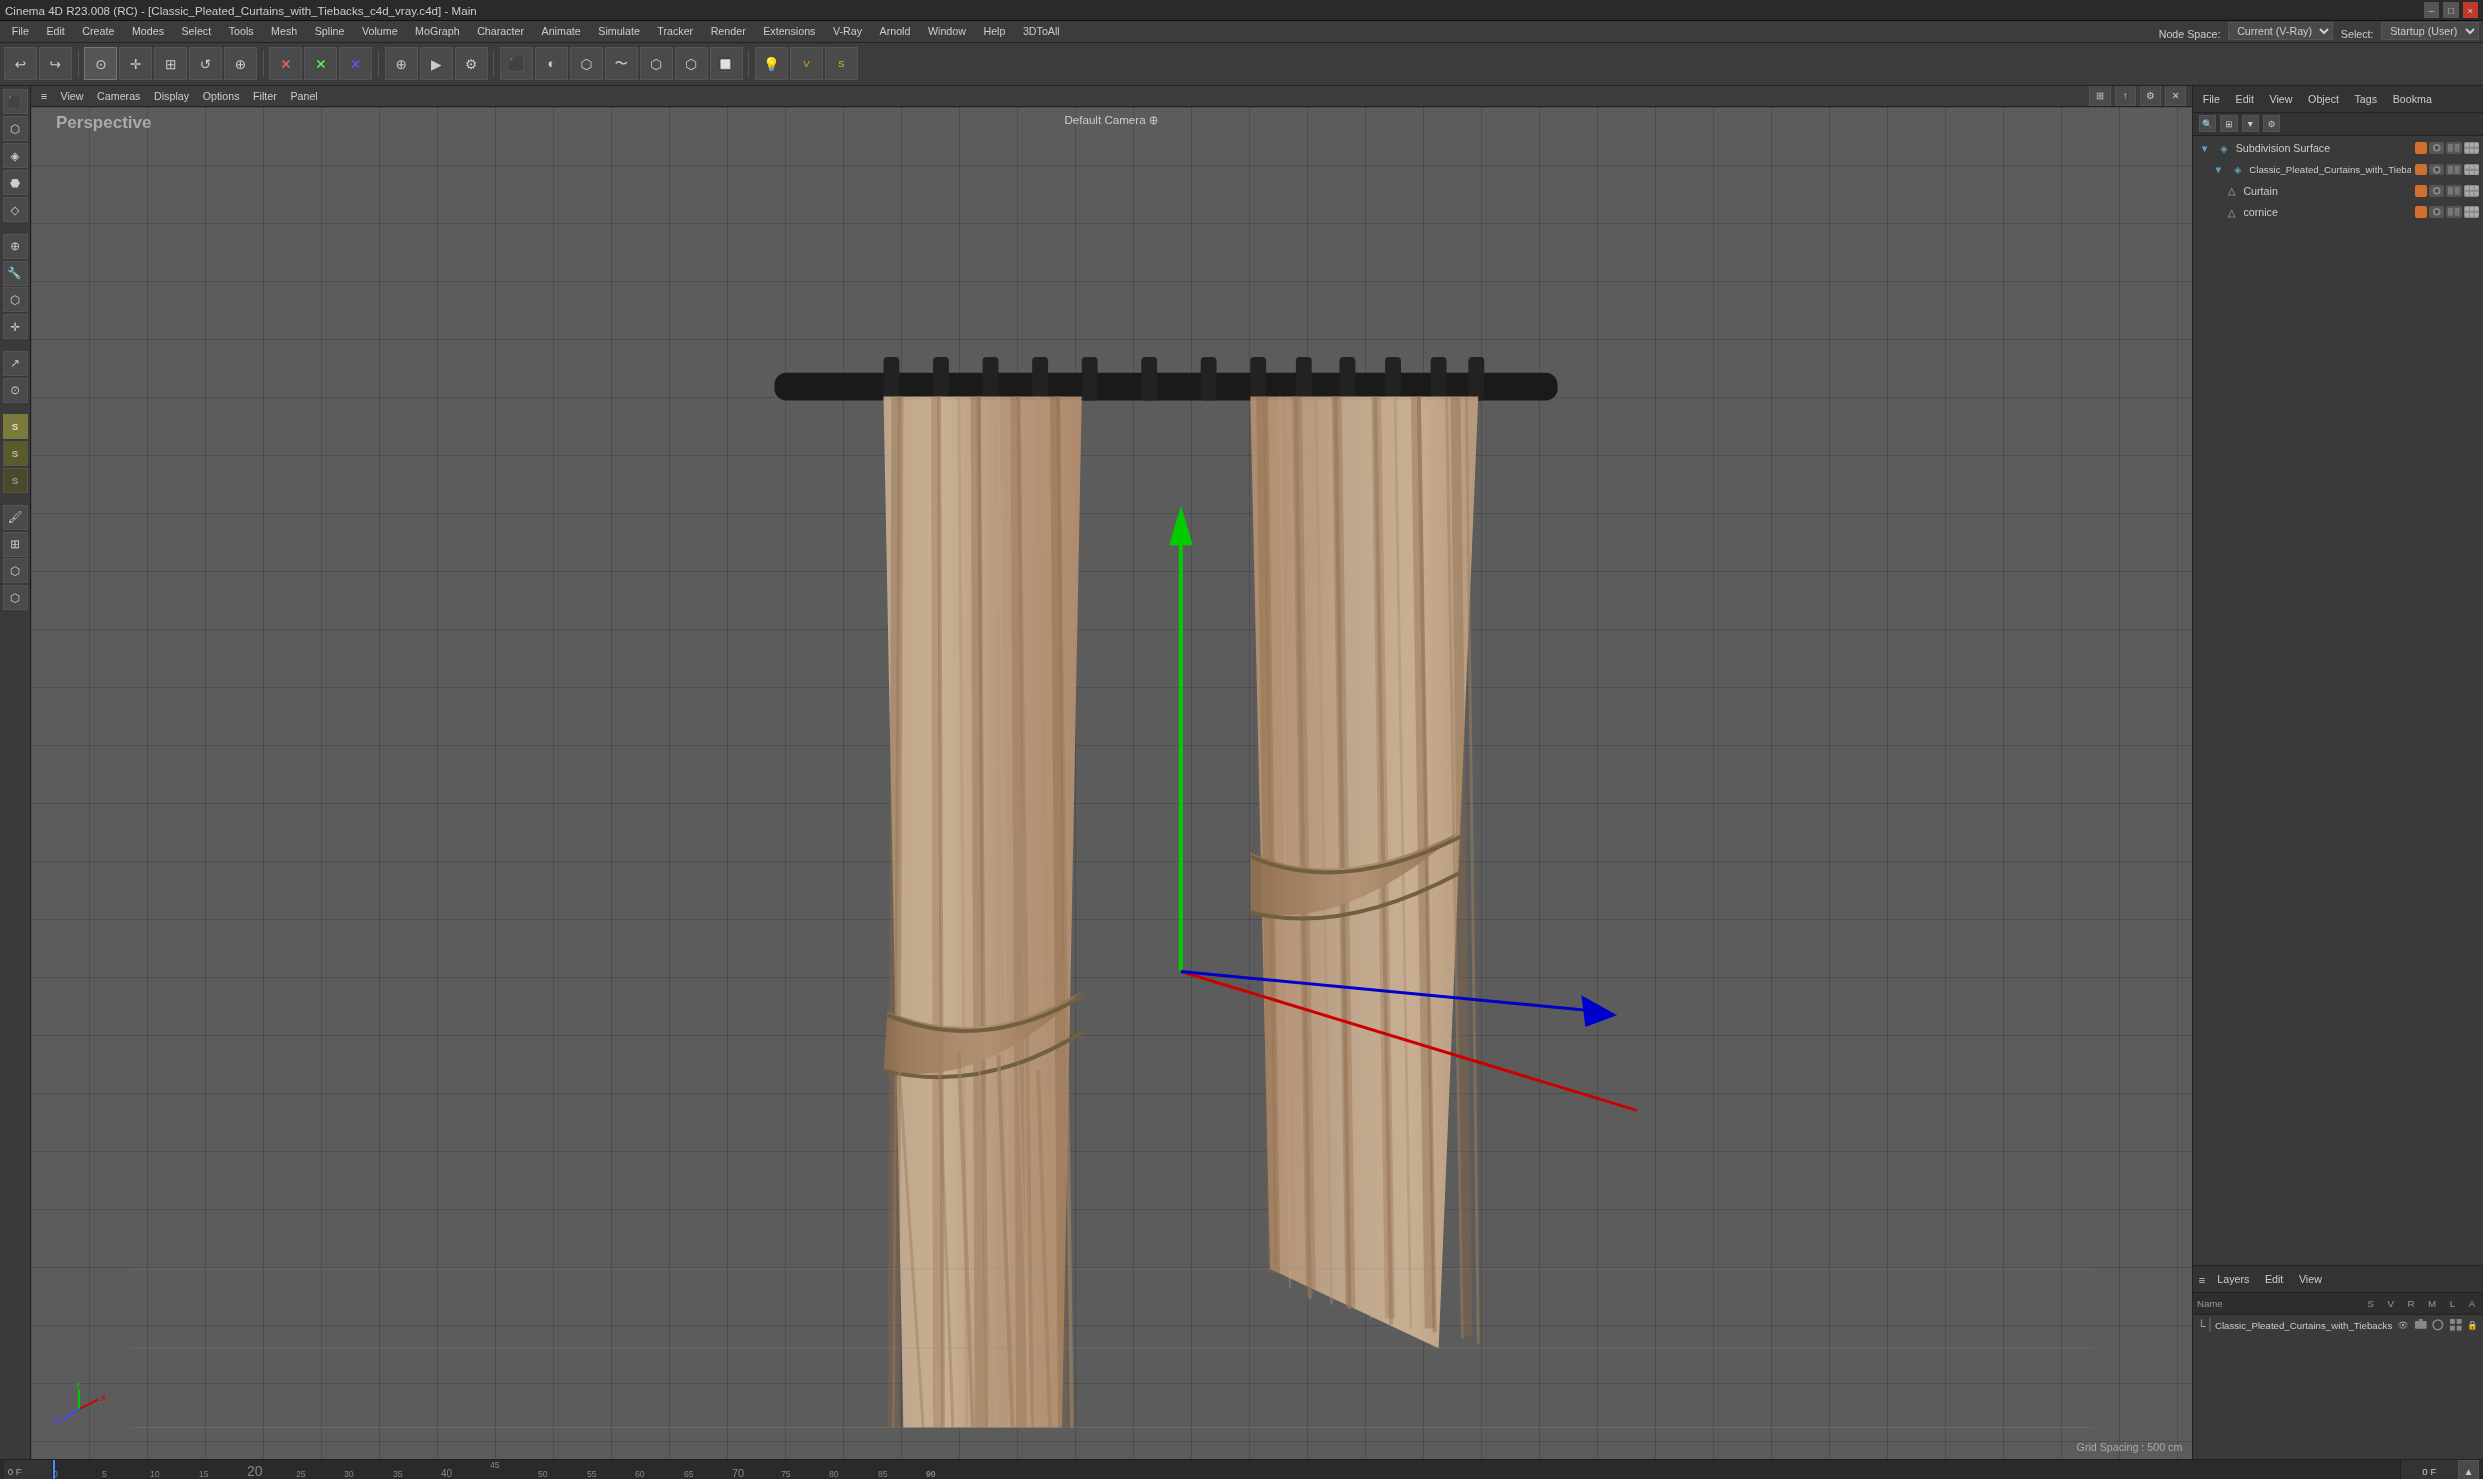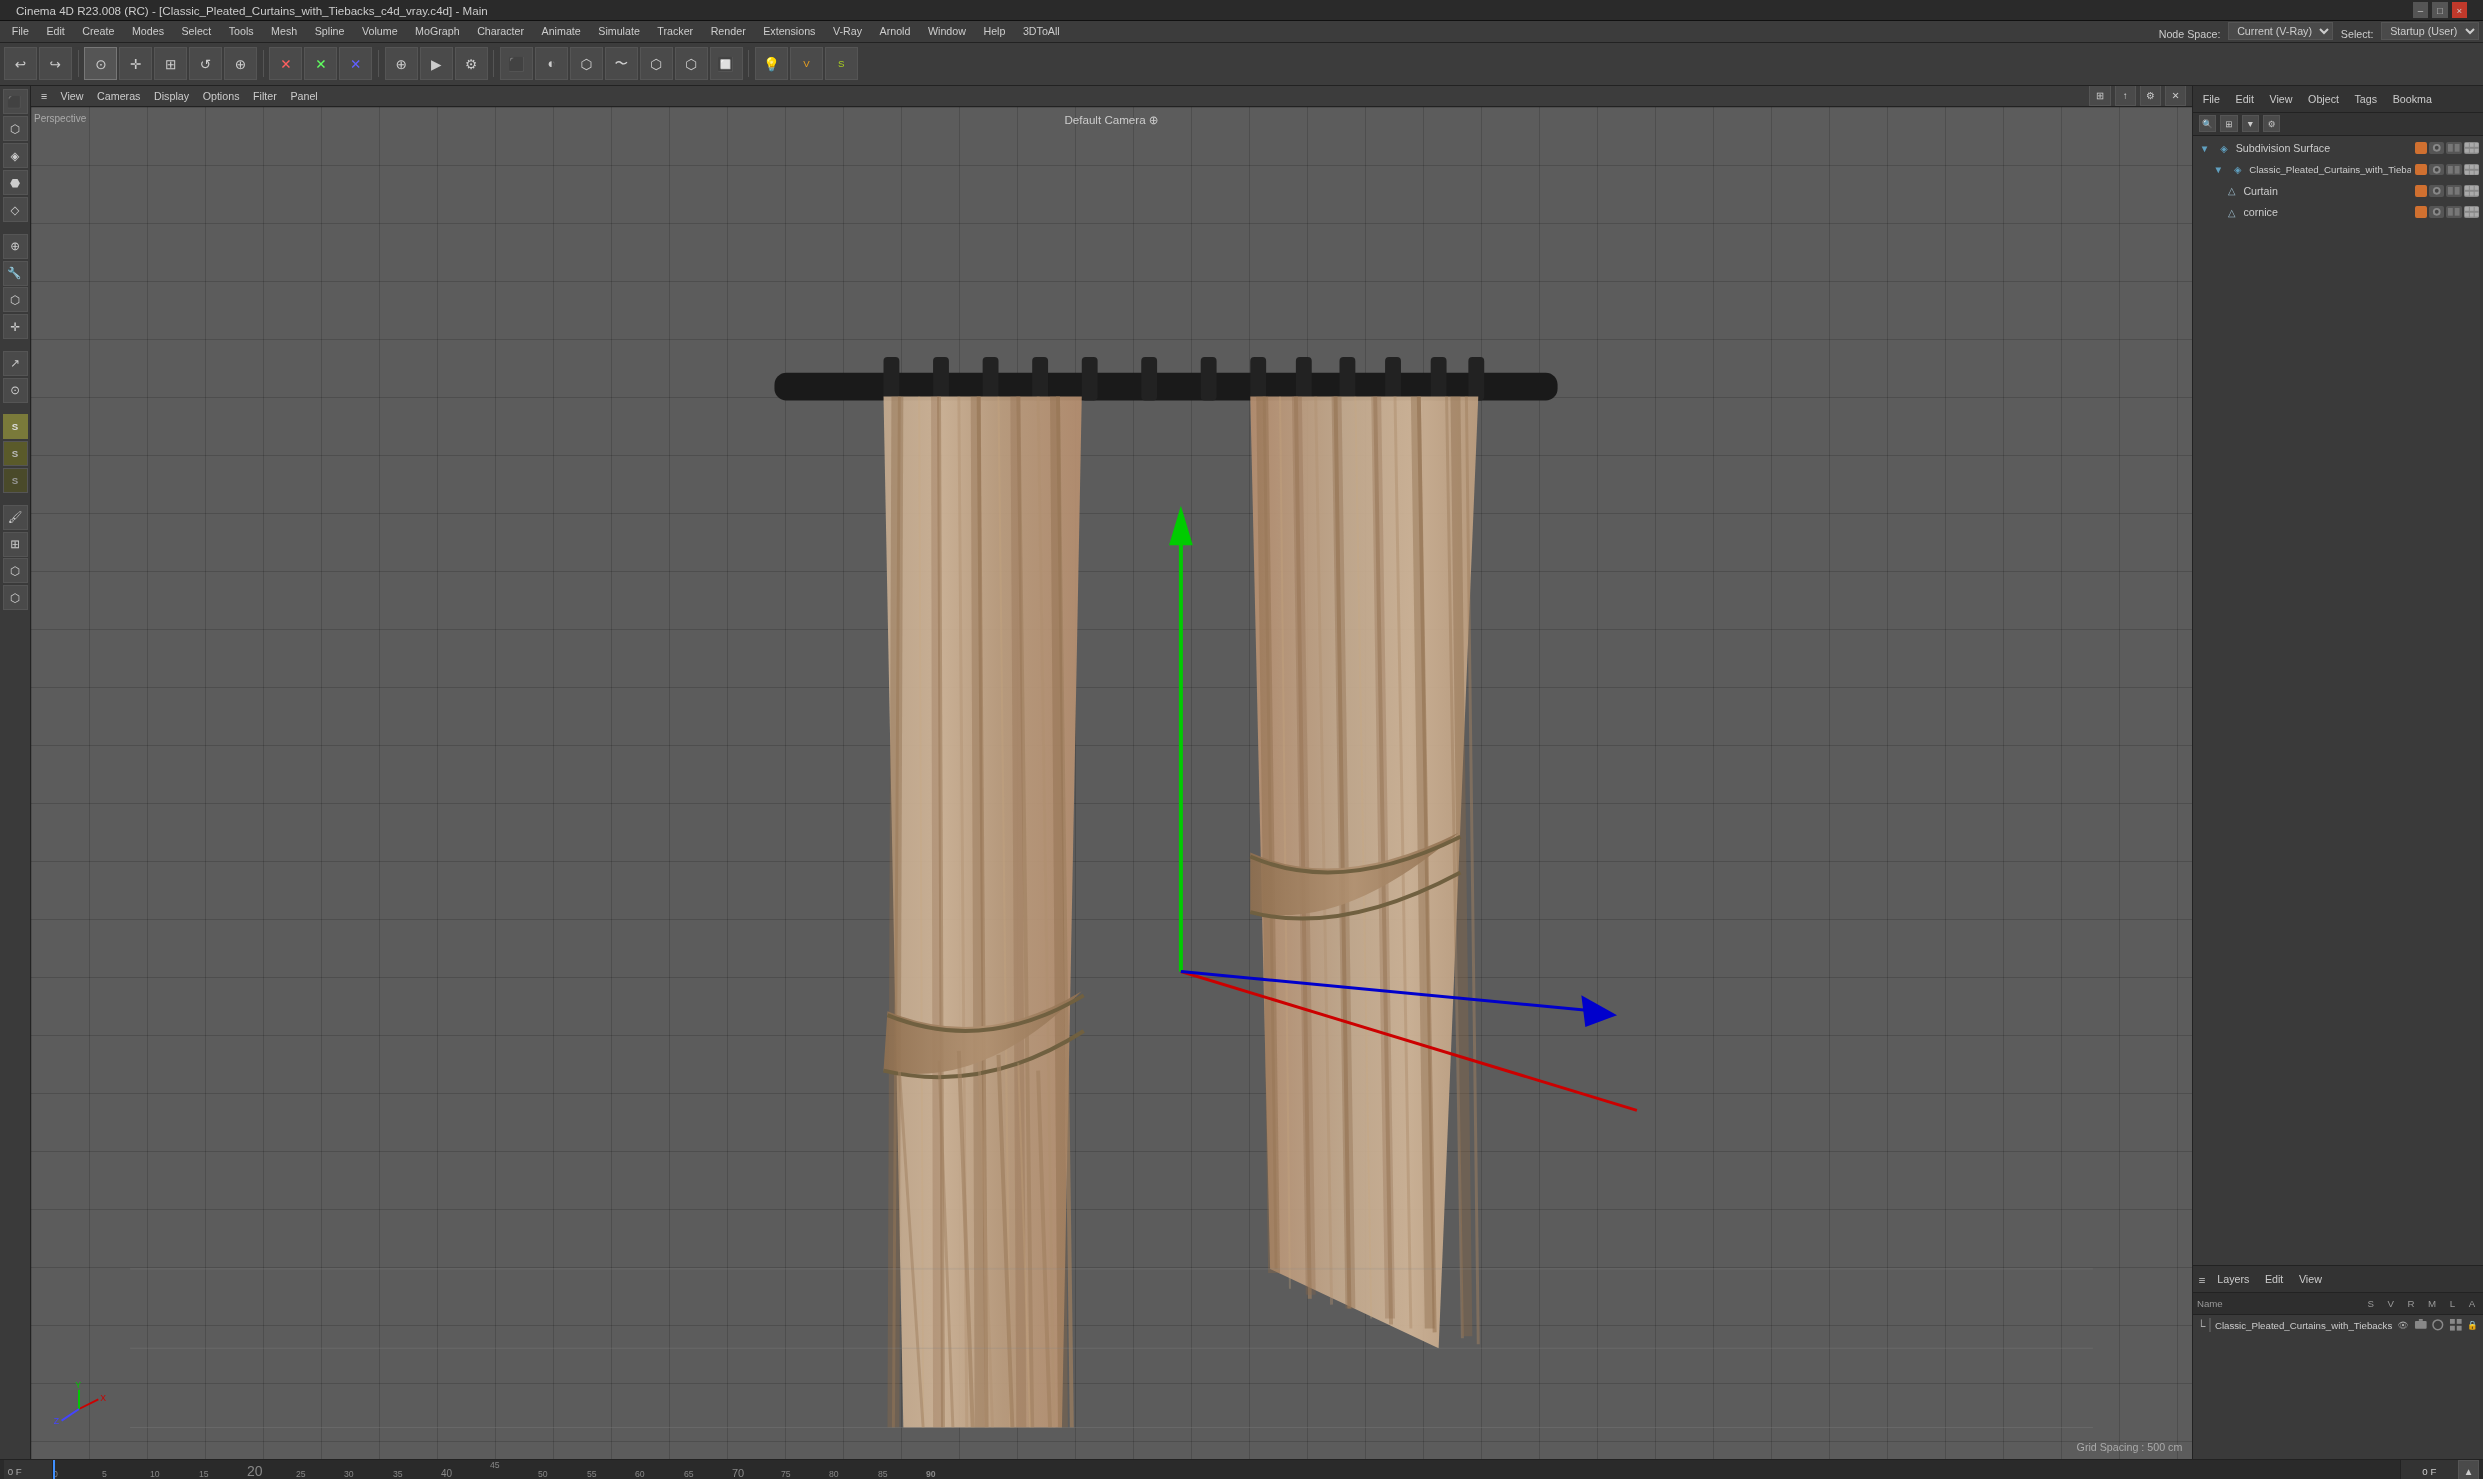--- a/index.html
+++ b/index.html
@@ -14,21 +14,21 @@
     }
 
     
     #title-bar {
       width: 100%;
       height: 21.3px;
       background: #2a2a2a;
       display: flex;
       align-items: center;
       justify-content: space-between;
-      padding: 0 16px;
+      padding: 0 5px;
       border-bottom: 1px solid #111;
     }
     #title-bar-controls {
       display: flex;
       gap: 3.9px;
     }
     .title-btn {
       width: 15.5px;
       height: 15.5px;
       background: #555;
@@ -178,24 +178,24 @@
       background-color: #5c5c5c;
       background-image:
         linear-gradient(rgba(0,0,0,0.15) 1px, transparent 1px),
         linear-gradient(90deg, rgba(0,0,0,0.15) 1px, transparent 1px);
       background-size: 58px 58px;
     }
 
     #viewport-label {
       position: absolute;
       top: 5.8px;
-      left: 3px;
+      left: 25px;
       color: #aaa;
-      font-size: 10px;
-      font-weight: normal;
+      font-size: 17px;
+      font-weight: bold;
     }
 
     #viewport-camera {
       position: absolute;
       top: 5.8px;
       left: 50%;
       transform: translateX(-50%);
       color: #ccc;
       font-size: 11.6px;
     }

